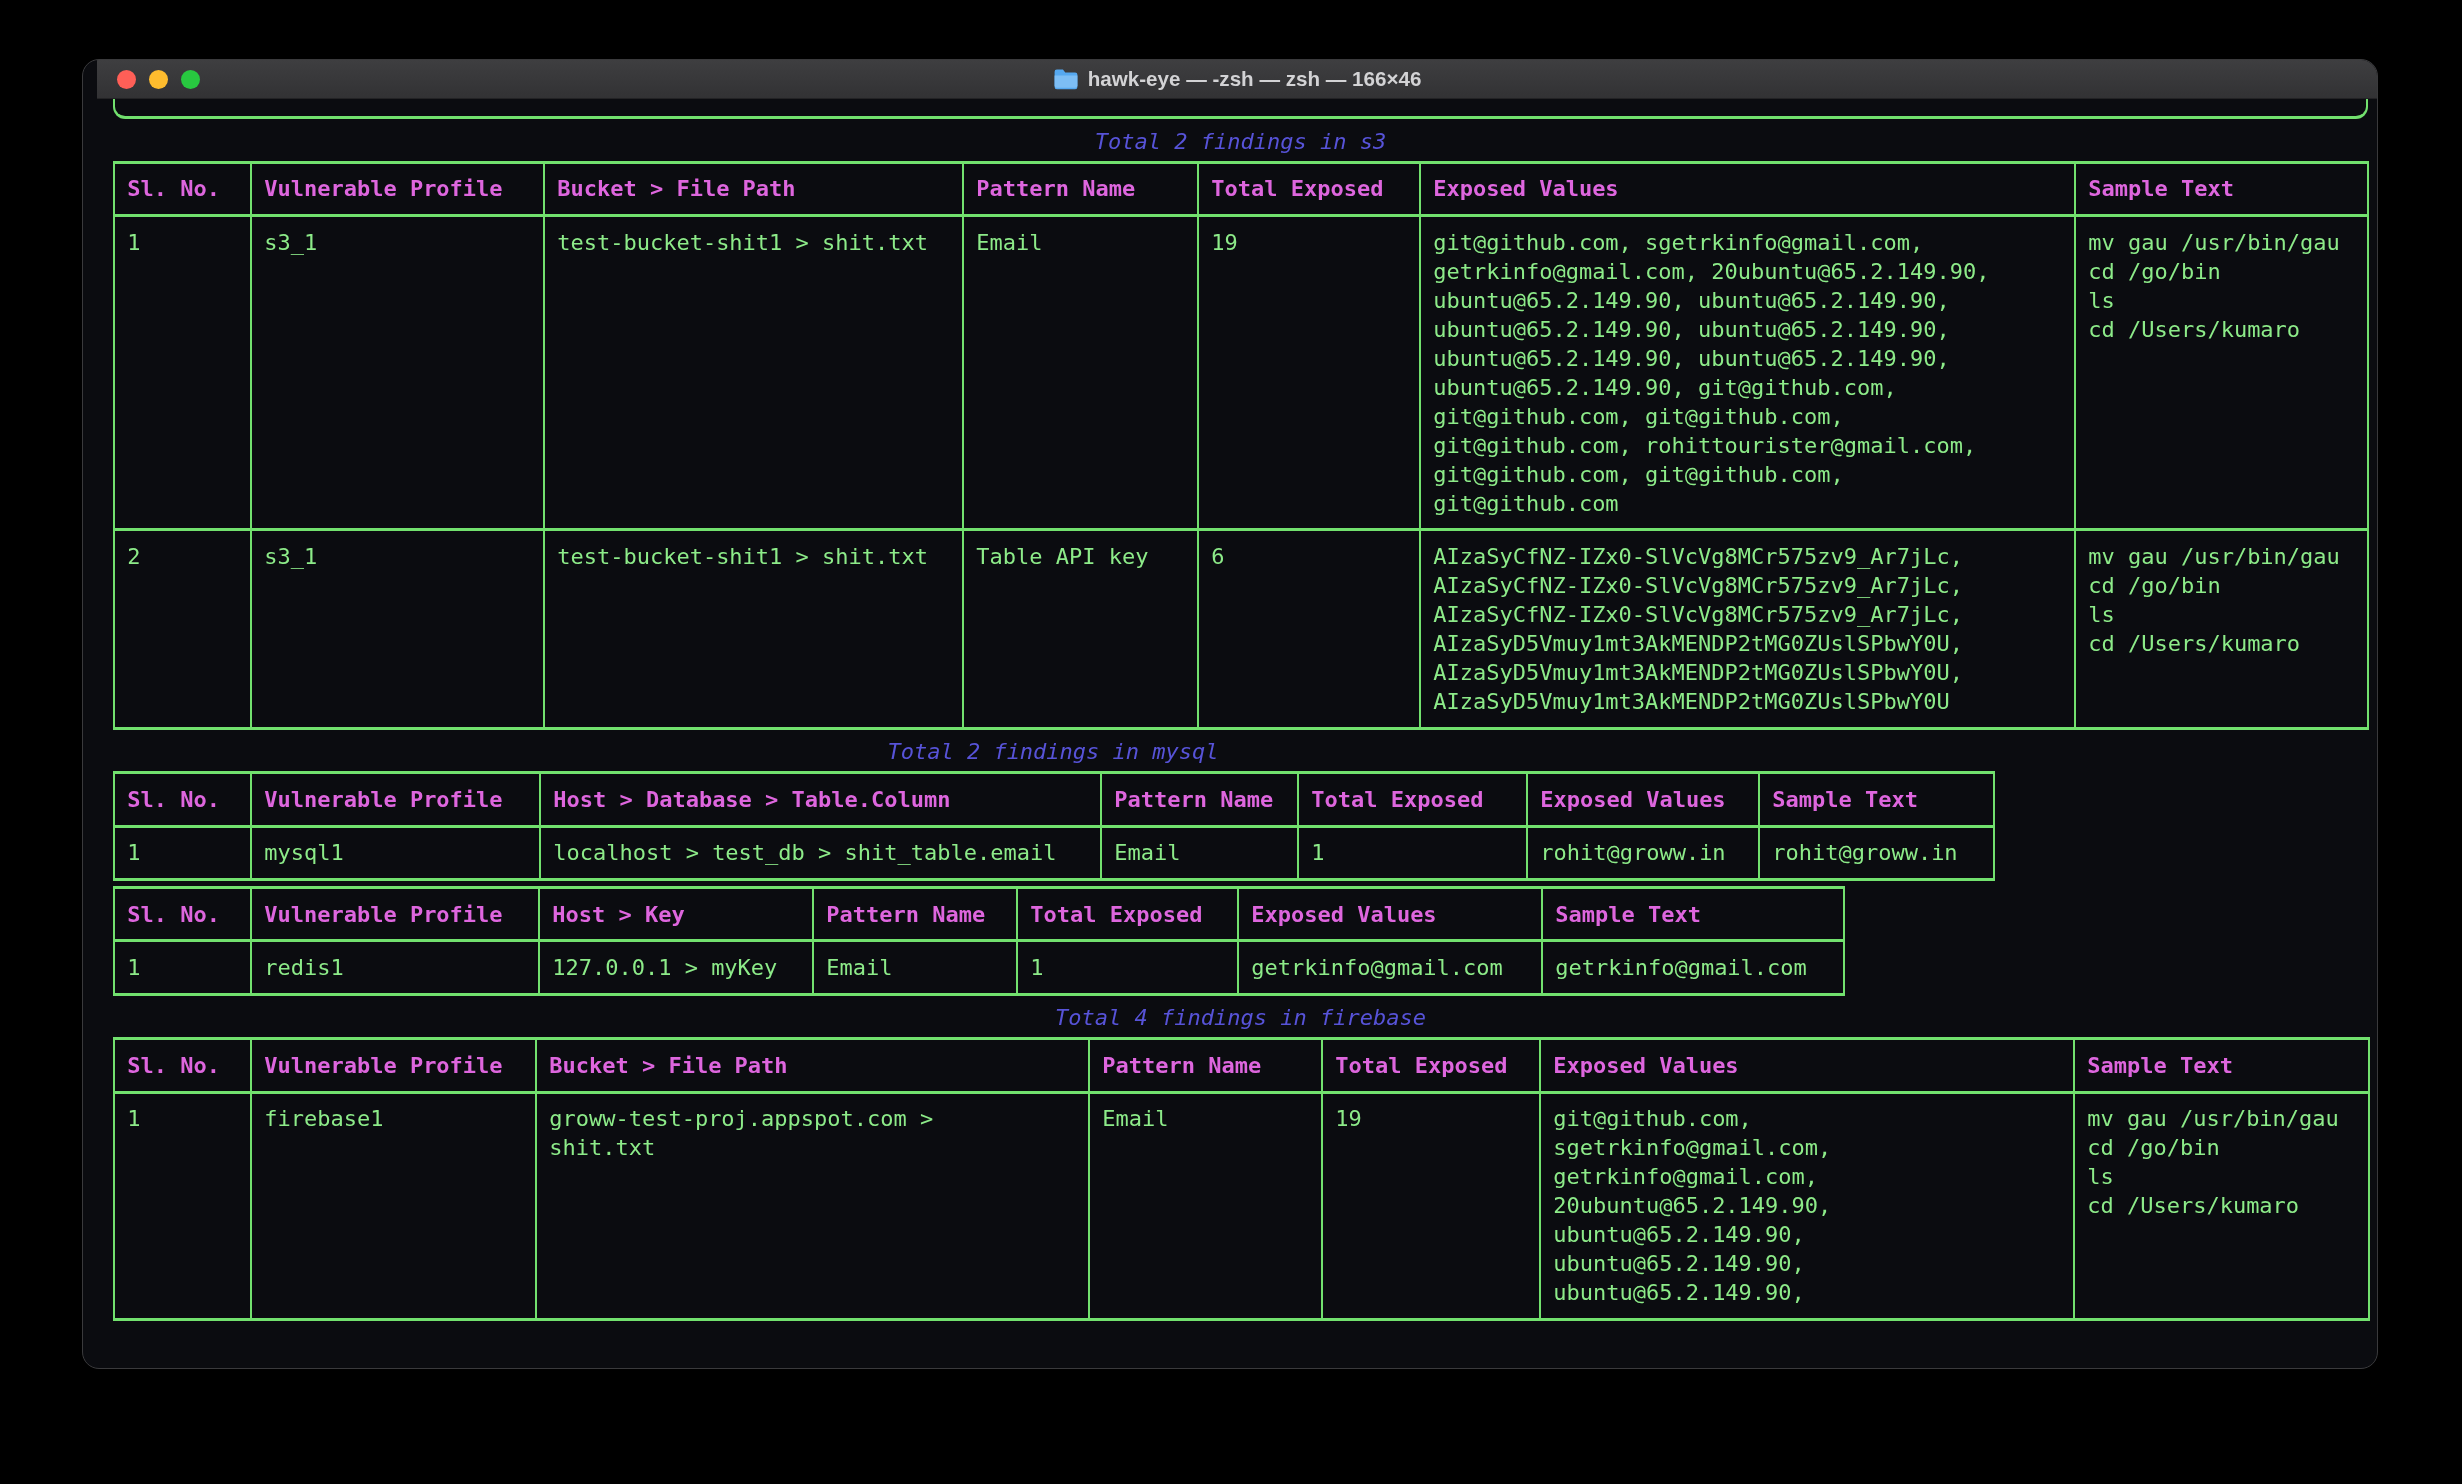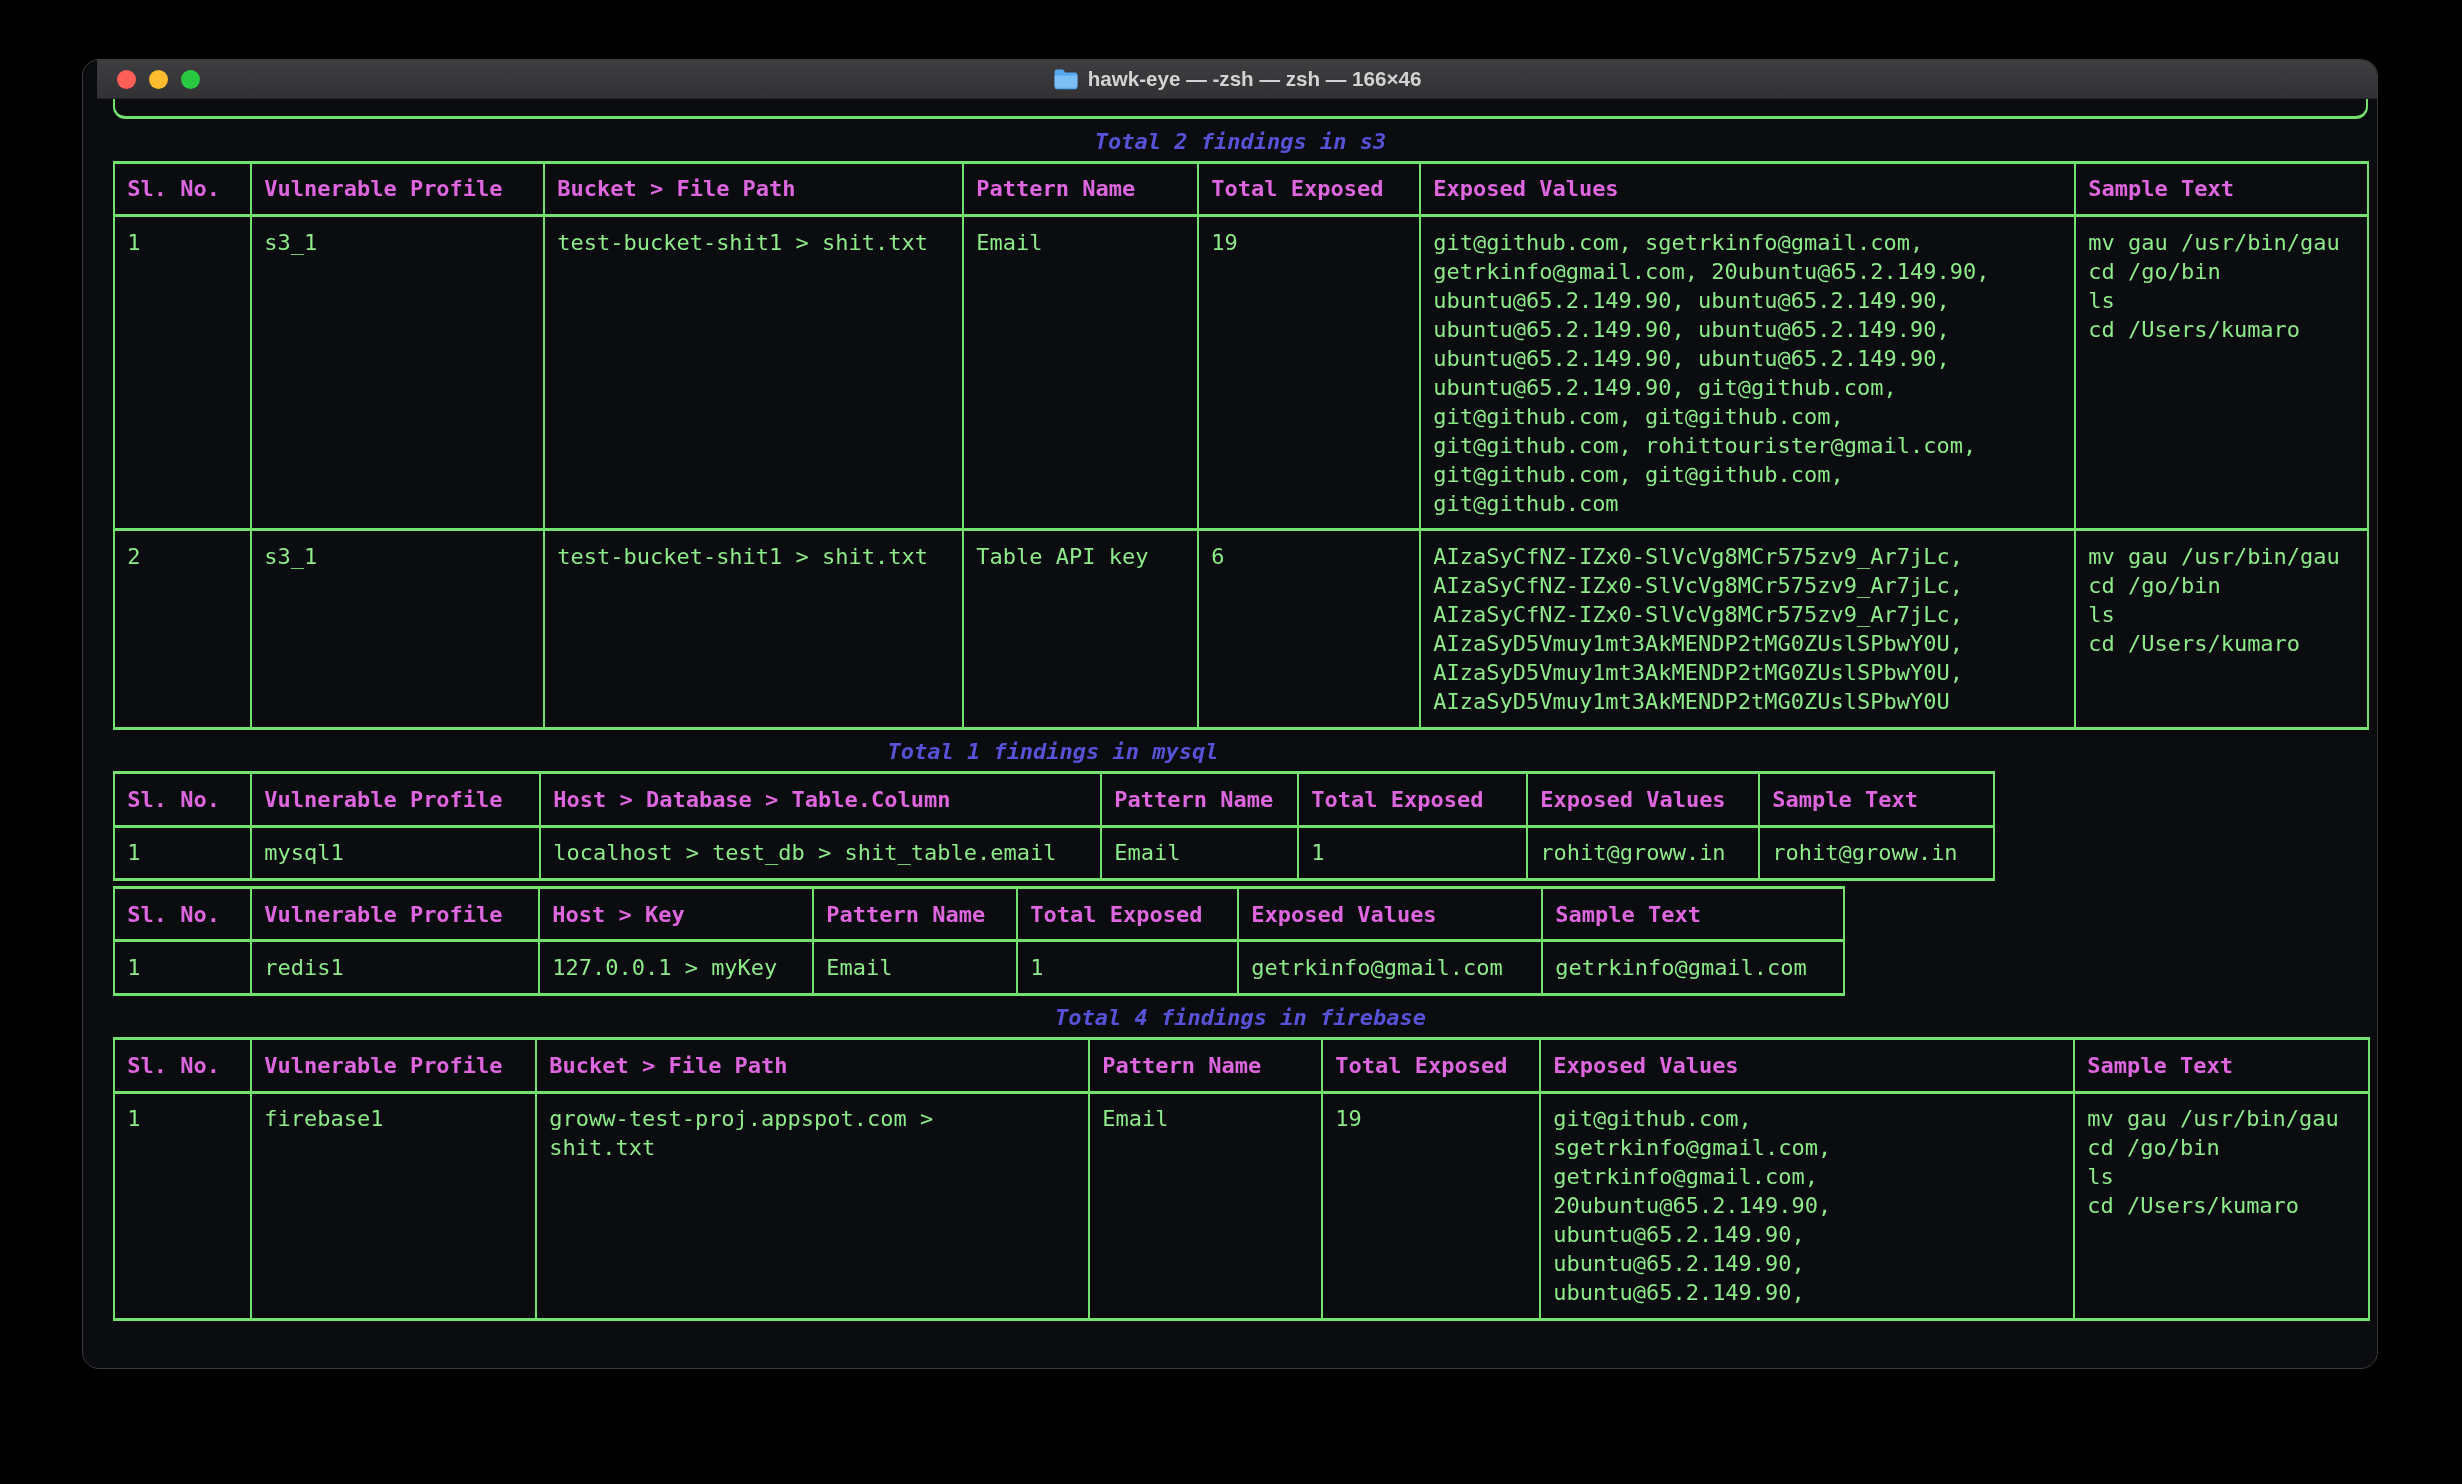--- a/index.html
+++ b/index.html
@@ -23,21 +23,21 @@
           color:#d3d3d5;}
   .folder-ic{width:26px;height:21.3px;display:inline-block;}
 
   
   .terminal{position:relative;height:1268px;overflow:hidden;
             padding-left:16px;box-sizing:border-box;
             font-size:22px;line-height:29px;color:#8deb89;}
   .prev-border{width:2255px;height:20px;box-sizing:border-box;
                border-left:2.3px solid #72e16e;border-right:2.3px solid #72e16e;
                border-bottom:3px solid #72e16e;border-radius:0 0 12.2px 12.2px;}
-  .sec-title{margin-top:7.6px;text-align:center;font-weight:bold;font-style:italic;
+  .sec-title{margin-top:7.6px;text-align:center;font-weight:normal;font-style:italic;
              color:#5753d8;white-space:pre;}
   .w-full{width:2255px;} .w-mysql{width:1880px;} .w-redis{width:1730px;}
 
   table{border-collapse:collapse;table-layout:fixed;margin-top:5px;}
   .t-s3,.t-firebase{width:2255px;}
   .t-mysql{width:1880px;}
   .t-redis{width:1730px;}
   th,td{border:2.3px solid #72e16e;border-top-width:3px;border-bottom-width:3px;
         padding:10.7px 12.2px;text-align:left;vertical-align:top;
         white-space:pre;overflow:hidden;font-weight:normal;box-sizing:border-box;}
@@ -136,21 +136,21 @@
 AIzaSyD5Vmuy1mt3AkMENDP2tMG0ZUslSPbwY0U,
 AIzaSyD5Vmuy1mt3AkMENDP2tMG0ZUslSPbwY0U</td>
           <td>mv gau /usr/bin/gau
 cd /go/bin
 ls
 cd /Users/kumaro</td>
         </tr>
       </tbody>
     </table>
 
-    <div class="sec-title w-mysql">Total 1 findings in mysql</div>
+    <div class="sec-title w-mysql">Total 2 findings in mysql</div>
     <table class="t-mysql">
       <colgroup>
           <col class="c1">
           <col class="c2">
           <col class="c3">
           <col class="c4">
           <col class="c5">
           <col class="c6">
           <col class="c7">
         </colgroup>

